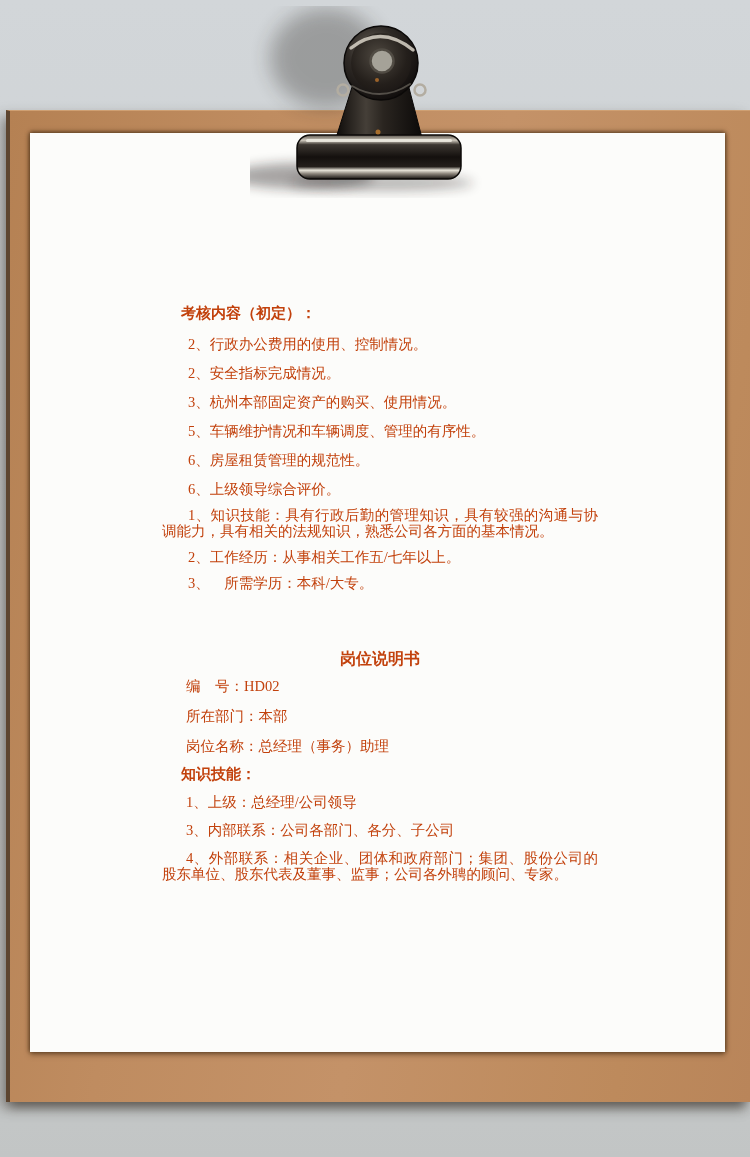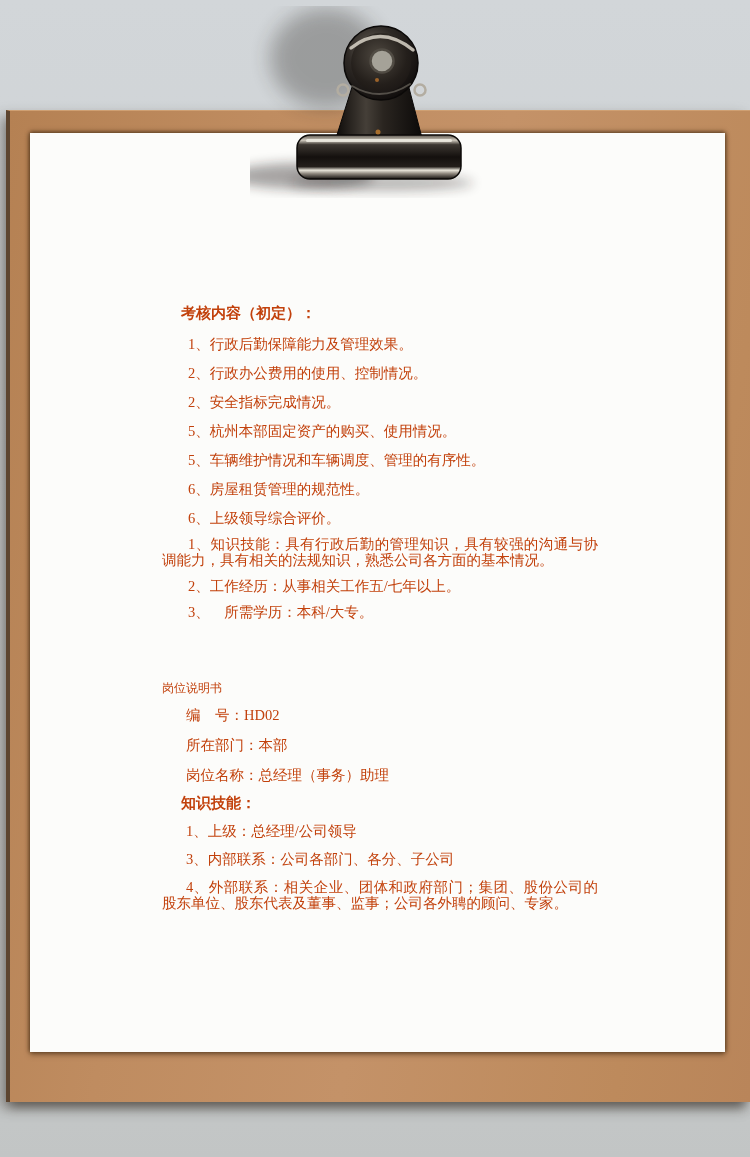--- a/index.html
+++ b/index.html
@@ -32,44 +32,43 @@
     margin-top:40px;
   }
   .doc .hd {
     font-size:15px; font-weight:bold; line-height:20px;
     text-indent:19px; text-align:left;
   }
   .doc p.item { text-indent:26px; margin-top:13px; }
   .doc p.para { text-indent:26px; margin-top:10px; }
   .hd-employ { margin-top:9px; }
   .doc .title {
-    font-size:12px; font-weight:normal; line-height:20px;
-    margin-top:58px; text-indent:0;
+    font-size:16px; font-weight:bold; line-height:20px;
+    text-align:center; margin-top:58px; text-indent:0;
   }
   .doc p.field { text-indent:24px; margin-top:14px; text-align:left; }
   .doc p.field-first { margin-top:9px; }
   .hd-rel { margin-top:10px; }
   .doc p.rel { text-indent:24px; margin-top:12px; }
   .doc p.rel-first { margin-top:10px; }
   .clip { position:absolute; left:250px; top:6px; width:270px; height:192px; }
 </style>
 </head>
 <body>
 
 <div class="wall"></div>
 <div class="board"></div>
 
 <div class="paper">
   <div class="doc">
 
     <div class="hd">考核内容（初定）：</div>
-    <p class="item">1、行政后勤保障能力及管理效果。</p>
     <p class="item">2、行政办公费用的使用、控制情况。</p>
     <p class="item">2、安全指标完成情况。</p>
-    <p class="item">5、杭州本部固定资产的购买、使用情况。</p>
+    <p class="item">3、杭州本部固定资产的购买、使用情况。</p>
     <p class="item">5、车辆维护情况和车辆调度、管理的有序性。</p>
     <p class="item">6、房屋租赁管理的规范性。</p>
     <p class="item">6、上级领导综合评价。</p>
 
     <p class="para">1、知识技能：具有行政后勤的管理知识，具有较强的沟通与协调能力，具有相关的法规知识，熟悉公司各方面的基本情况。</p>
     <p class="para">2、工作经历：从事相关工作五/七年以上。</p>
     <p class="para">3、　所需学历：本科/大专。</p>
 
     <div class="title">岗位说明书</div>
     <p class="field field-first">编　号：HD02</p>

